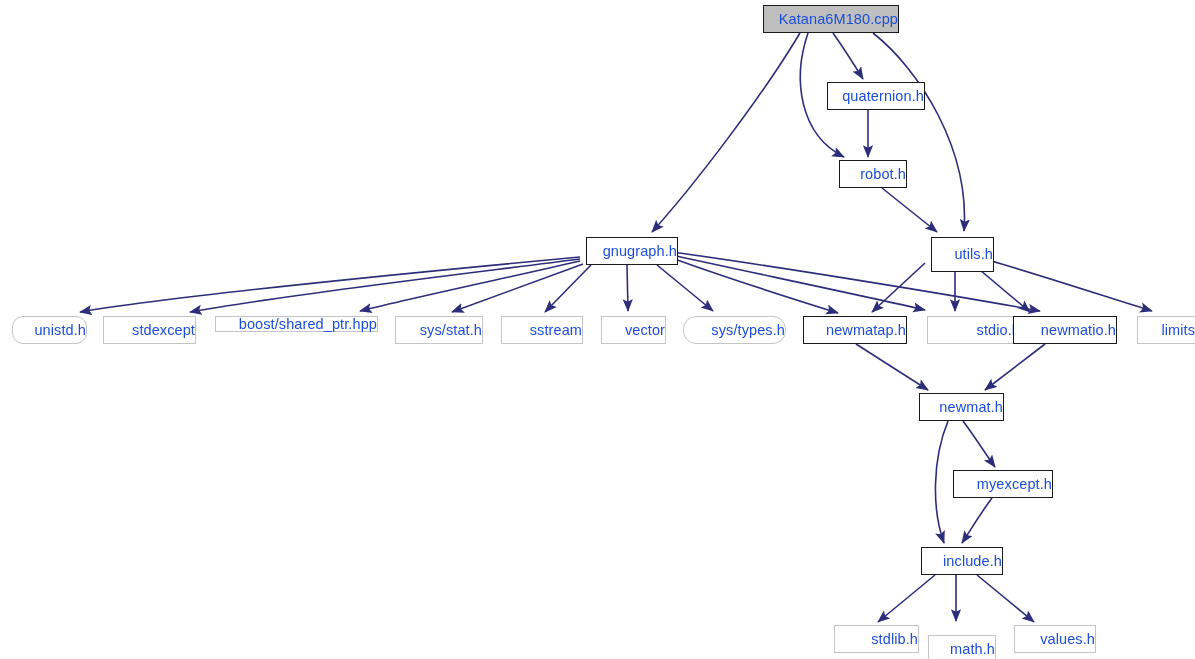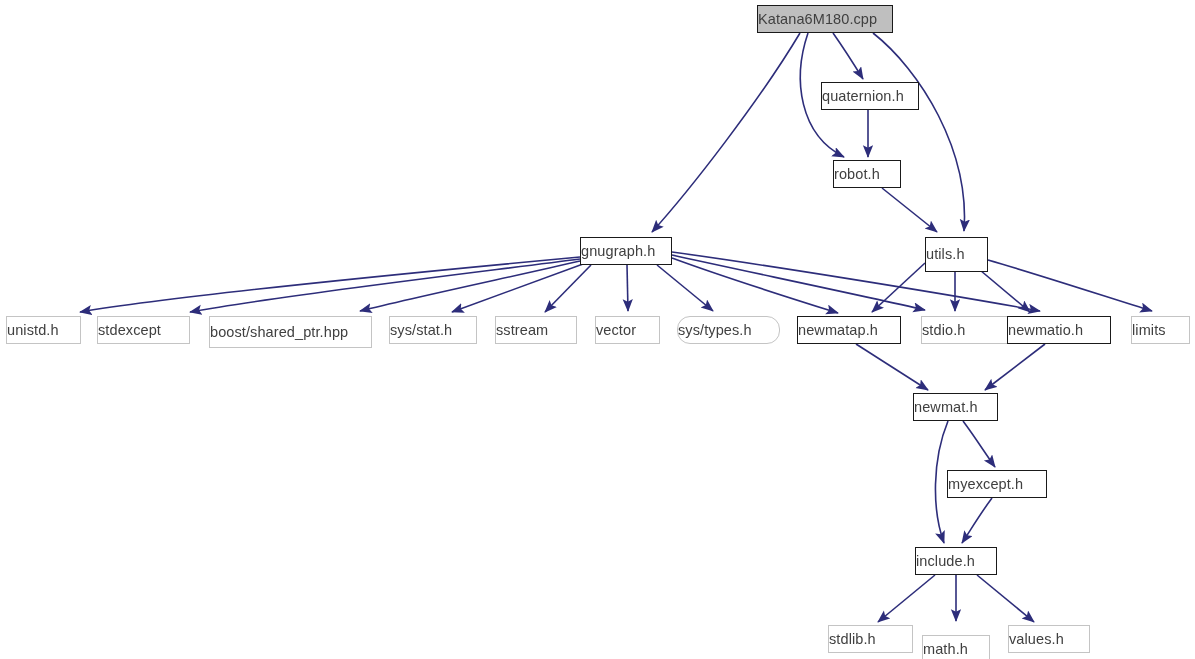--- a/index.html
+++ b/index.html
@@ -24,29 +24,30 @@
     top: 0;
     width: 1195px;
     height: 659px;
     pointer-events: none;
   }
   .node {
     position: absolute;
     box-sizing: border-box;
     display: flex;
     align-items: center;
-    justify-content: flex-start;
+    justify-content: flex-end;
     background: #ffffff;
     border: 1px solid #c4c4c4;
     font-size: 14.5px;
-    color: #404040;
+    color: #1d4ed8;
     white-space: nowrap;
     line-height: 1;
     letter-spacing: 0.1px;
     z-index: 2;
+    margin-left: 6px;
   }
   .node.internal {
     border: 1.6px solid #1a1a1a;
   }
   .node.root {
     border: 1.6px solid #1a1a1a;
     background: #bfbfbf;
   }
   .node-label {
     pointer-events: none;
@@ -104,27 +105,27 @@
       </div>
       <div class="node internal" style="left: 833px; top: 160px; width: 68px; height: 28px;">
         <span class="node-label">robot.h</span>
       </div>
       <div class="node internal" style="left: 580px; top: 237px; width: 92px; height: 28px;">
         <span class="node-label">gnugraph.h</span>
       </div>
       <div class="node internal" style="left: 925px; top: 237px; width: 63px; height: 35px;">
         <span class="node-label">utils.h</span>
       </div>
-      <div class="node external" style="left: 6px; top: 316px; width: 75px; height: 28px;">
+      <div class="node external" style="left: 6px; top: 316px; width: 75px; height: 28px; border-radius: 11px;">
         <span class="node-label">unistd.h</span>
       </div>
       <div class="node external" style="left: 97px; top: 316px; width: 93px; height: 28px;">
         <span class="node-label">stdexcept</span>
       </div>
-      <div class="node external" style="left: 209px; top: 316px; width: 163px; height: 32px;">
+      <div class="node external" style="left: 209px; top: 316px; width: 163px; height: 16px;">
         <span class="node-label">boost/shared_ptr.hpp</span>
       </div>
       <div class="node external" style="left: 389px; top: 316px; width: 88px; height: 28px;">
         <span class="node-label">sys/stat.h</span>
       </div>
       <div class="node external" style="left: 495px; top: 316px; width: 82px; height: 28px;">
         <span class="node-label">sstream</span>
       </div>
       <div class="node external" style="left: 595px; top: 316px; width: 65px; height: 28px;">
         <span class="node-label">vector</span>

